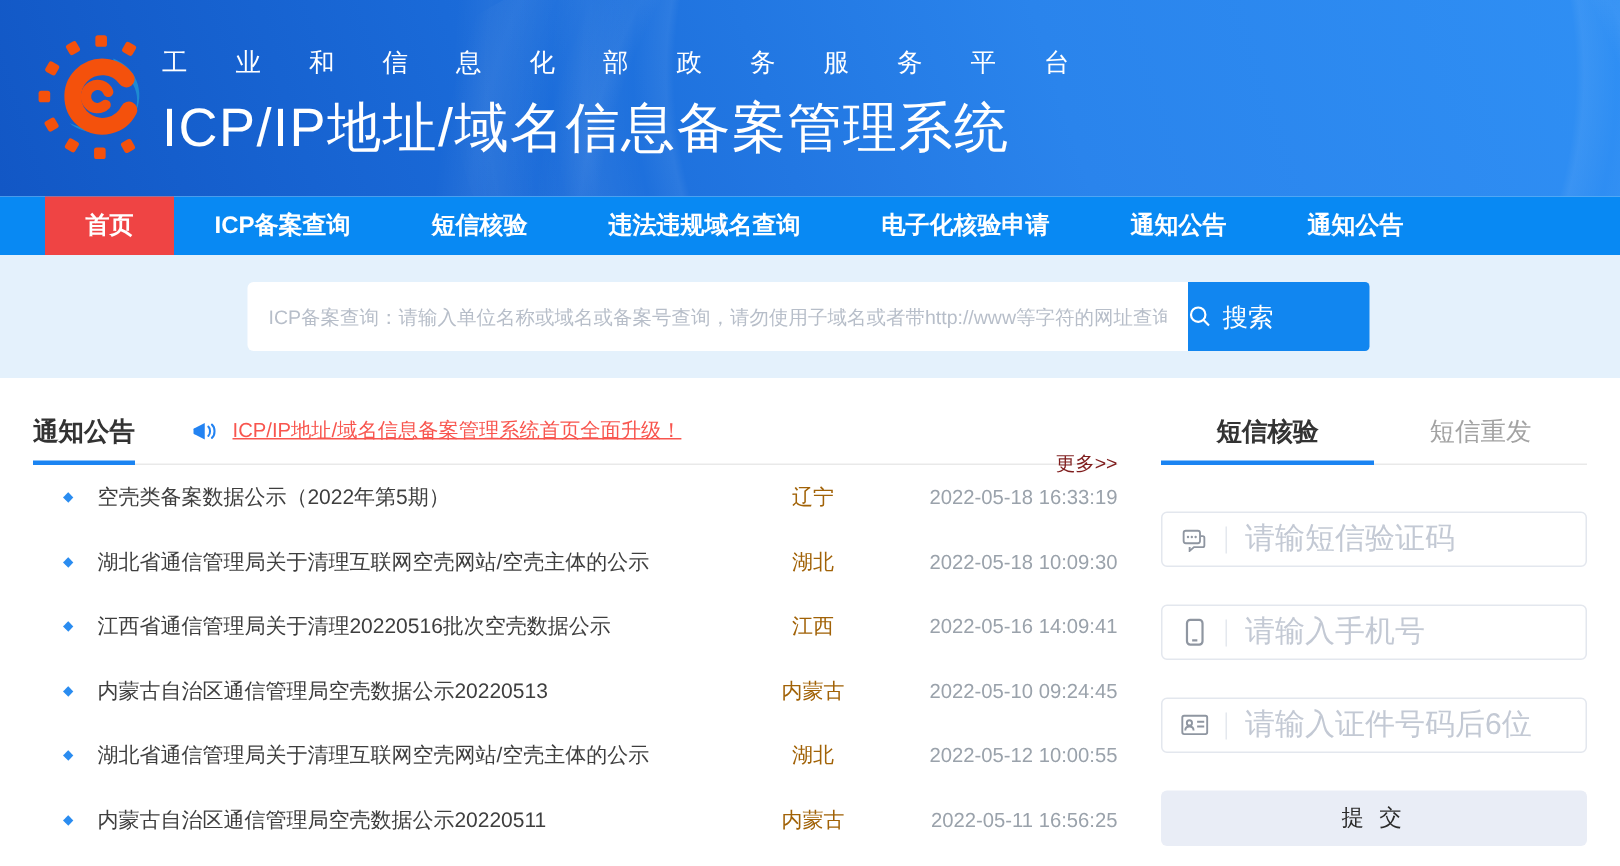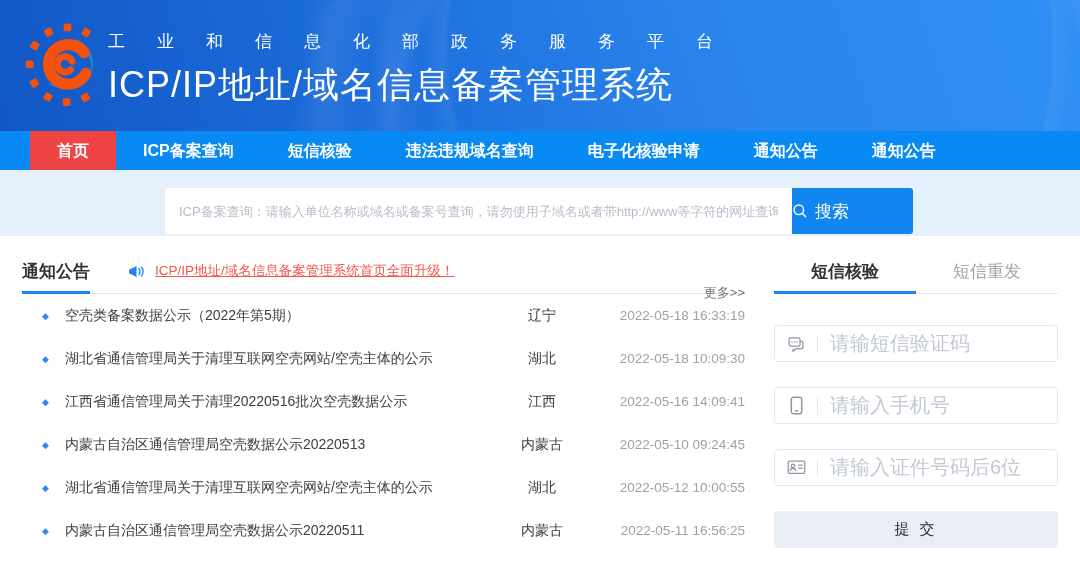--- a/index.html
+++ b/index.html
@@ -17,46 +17,46 @@
   .header-text { position:absolute; left:108px; top:30px; }
   .ministry-line { color:#fff; font-size:17px; letter-spacing:32px; white-space:nowrap; }
   .system-title  { color:#fff; font-size:36px; margin-top:8px; letter-spacing:1px; white-space:nowrap; }
 
   
   .nav { height:39px; background:#0889f3; display:flex; align-items:stretch; padding-left:30px; position:relative; z-index:2; }
   .nav-item { color:#fff; font-weight:bold; font-size:16px; line-height:39px; padding:0 27px; cursor:pointer; white-space:nowrap; }
   .nav-item.active { background:#ef4444; }
 
   
-  .search-band { height:66px; background:#e4f1fc; position:relative; }
+  .search-band { height:82px; background:#e4f1fc; position:relative; }
   .search-box { position:absolute; left:165px; top:18px; display:flex; }
   .search-input { width:627px; height:46px; border:none; outline:none; background:#fff;
                   border-radius:4px 0 0 4px; padding:0 14px; font-size:13px; color:#333; }
   .search-input::placeholder { color:#b7bec9; }
   .search-btn { width:121px; height:46px; background:#1186f0; color:#fff; font-size:17px; border:none;
                 border-radius:0 3px 3px 0; display:flex; align-items:center; gap:7px; cursor:pointer; }
 
   
   .main { display:flex; padding:13px 22px 0 22px; }
   .left-col { width:723px; }
   .right-col { width:284px; margin-left:29px; }
 
   .section-head { height:45px; border-bottom:1px solid #e9e9e9; display:flex; align-items:center; }
   .section-title { position:relative; height:100%; display:flex; align-items:center;
                    font-size:17px; font-weight:bold; color:#333; }
   .section-title::after { content:""; position:absolute; left:0; right:0; bottom:-1px; height:3px; background:#1b84f2; }
   .megaphone { margin-left:38px; display:flex; align-items:center; }
   .announcement { color:#f8554e; font-size:13.5px; margin-left:10px; cursor:pointer;text-decoration:underline; }
-  .more-link { margin-left:auto; color:#737373; font-size:13px; cursor:pointer;margin-top:44px; }
+  .more-link { margin-left:auto; color:#7f1d1d; font-size:13px; cursor:pointer;margin-top:44px; }
 
   .notice-list { }
   .notice-row { display:flex; align-items:center; height:43px; cursor:pointer; }
   .bullet { color:#2a8cf0; font-size:9px; margin-left:20px; flex:none; }
   .row-title { margin-left:16px; width:418px; font-size:14px; color:#3e3e3e; white-space:nowrap; overflow:hidden; }
-  .row-region { width:118px; text-align:center; font-size:14px; color:#404040; }
+  .row-region { width:118px; text-align:center; font-size:14px; color:#a16207; }
   .row-date { flex:1; text-align:right; font-size:13.5px; color:#9aa2ab; }
 
   
   .tabs { display:flex; height:45px; border-bottom:1px solid #e9e9e9; }
   .tab { flex:1; text-align:center; line-height:45px; font-size:17px; color:#a3a3a3; position:relative; cursor:pointer; }
   .tab.active { color:#333; font-weight:bold; }
   .tab.active::after { content:""; position:absolute; left:0; right:0; bottom:-1px; height:3px; background:#1b84f2; }
   .sms-form { padding-top:31px; }
   .field { height:37px; border:1px solid #e3e7ee; border-radius:4px; background:#fff;
            display:flex; align-items:center; margin-bottom:25px; }

